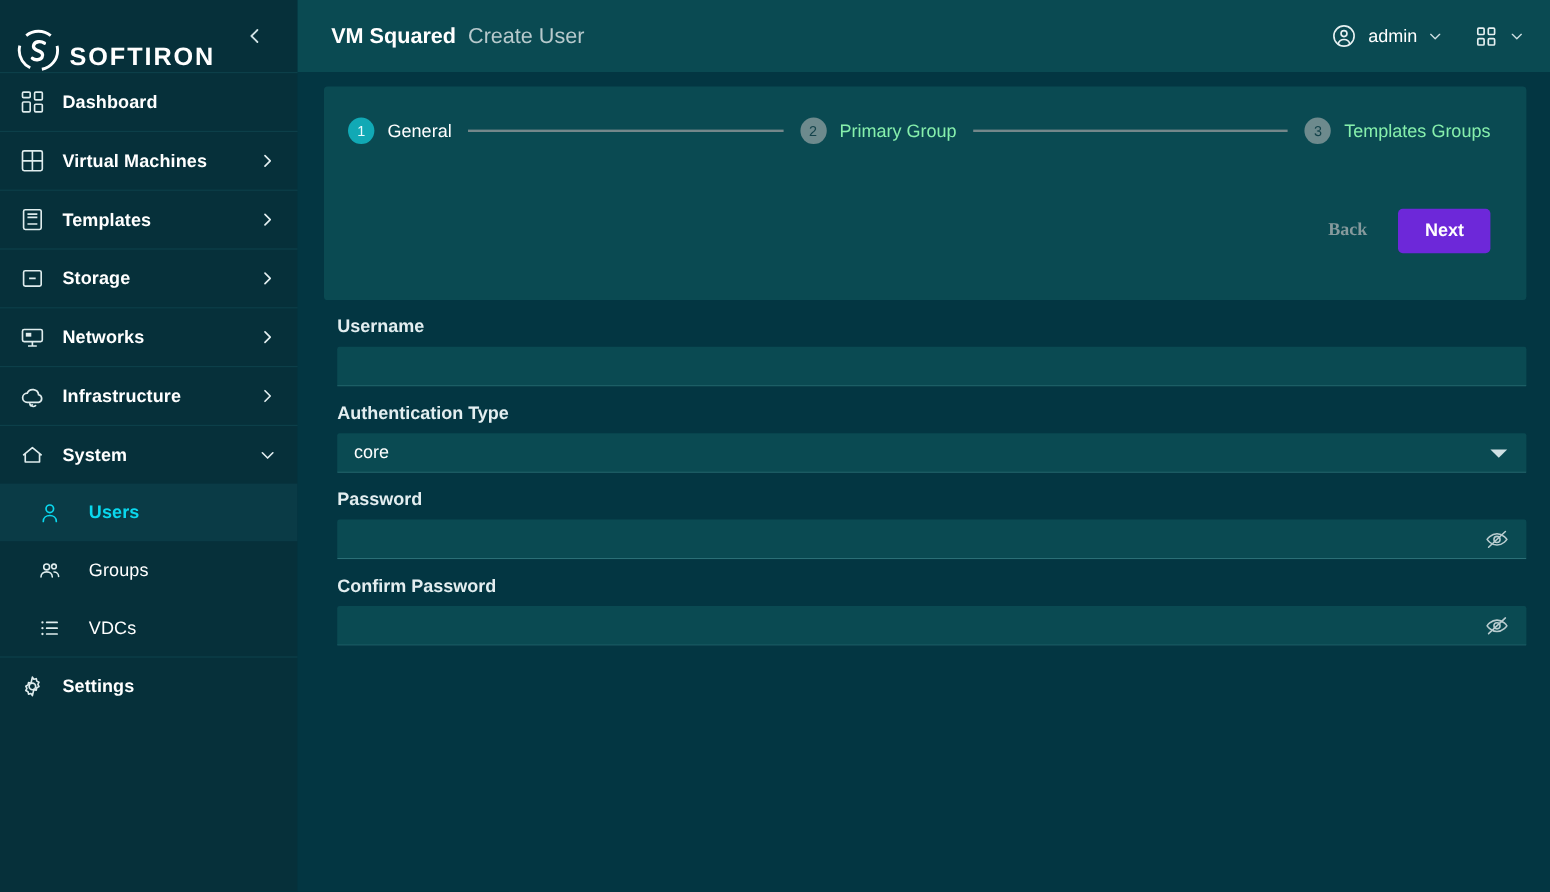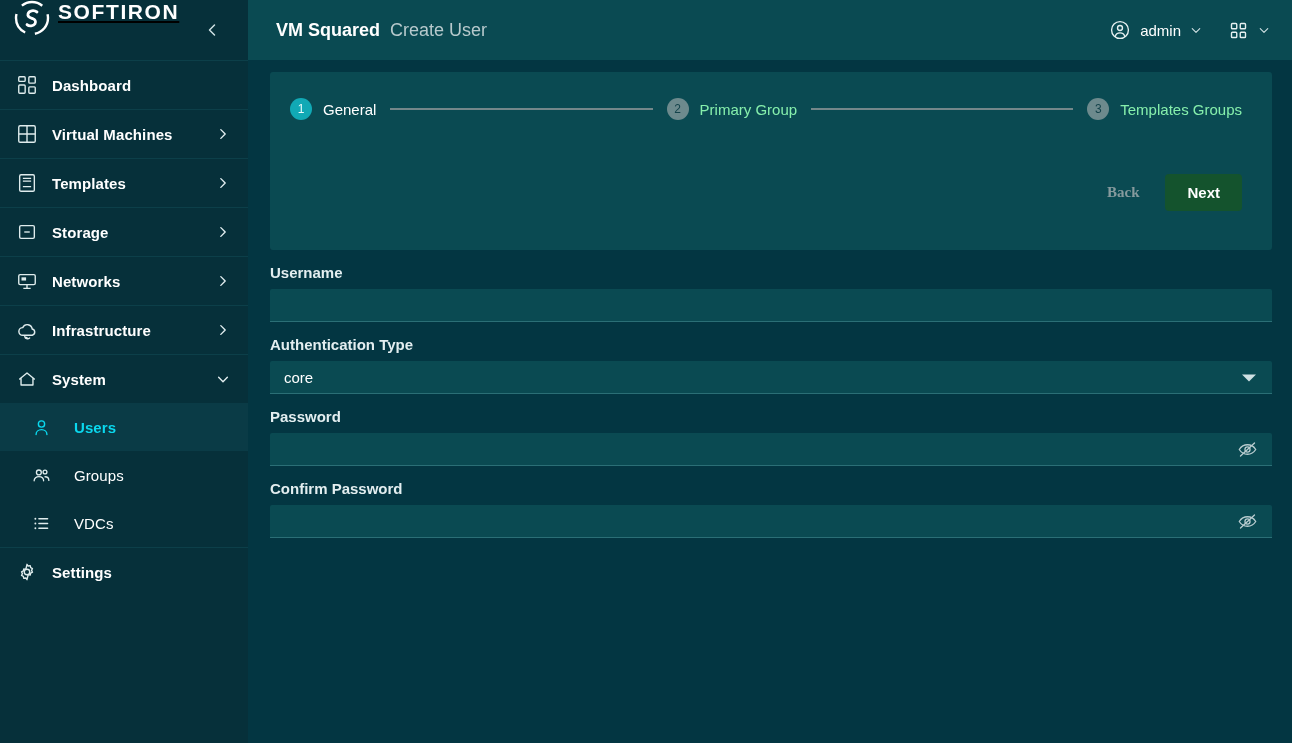--- a/index.html
+++ b/index.html
@@ -13,24 +13,23 @@
 
   
   .sidebar {
     width: 248px; height: 743px;
     background: #06303a;
     flex: 0 0 248px;
     display: flex; flex-direction: column;
   }
   .brand {
     height: 60px; flex: 0 0 60px;
-    display: flex; align-items: flex-start;
+    display: flex; align-items: flex-end;
     padding: 0 16px 0 14px;
     position: relative;
-    text-decoration: underline;
   }
   .brand-logo { width: 36px; height: 36px; flex: 0 0 36px; }
   .brand-name {
     color: #ffffff; font-size: 21px; font-weight: bold;
     letter-spacing: 1.6px; margin-left: 8px;
   }
   .brand-collapse {
     position: absolute; right: 28px; top: 50%; transform: translateY(-50%);
     color: #cfe0e3; width: 16px; height: 16px;
   }
@@ -126,27 +125,27 @@
     display: flex; align-items: center; justify-content: flex-end;
     gap: 14px; margin-top: 54px;
   }
   .btn-back {
     background: none; border: none;
     color: #869a9d; font-size: 15px; font-weight: bold;
     padding: 8px 12px; cursor: pointer;
     font-family: Liberation Serif, serif;
   }
   .btn-next {
-    background: #14532d; border: none; border-radius: 4px;
+    background: #6d28d9; border: none; border-radius: 4px;
     color: #ffffff; font-size: 15px; font-weight: bold;
     padding: 10px 22px; cursor: pointer;
     font-family: "Liberation Sans", sans-serif;
   }
 
-  .form { padding: 0; }
+  .form { padding: 0; margin-left: 11px; }
   .field { margin-top: 14px; }
   .field-label {
     font-size: 15px; font-weight: bold; color: #e3eef0;
     margin-bottom: 8px;
   }
   .field-input {
     background: #0a4a52;
     border: none;
     border-bottom: 1px solid #2b6f76;
     height: 28px;

